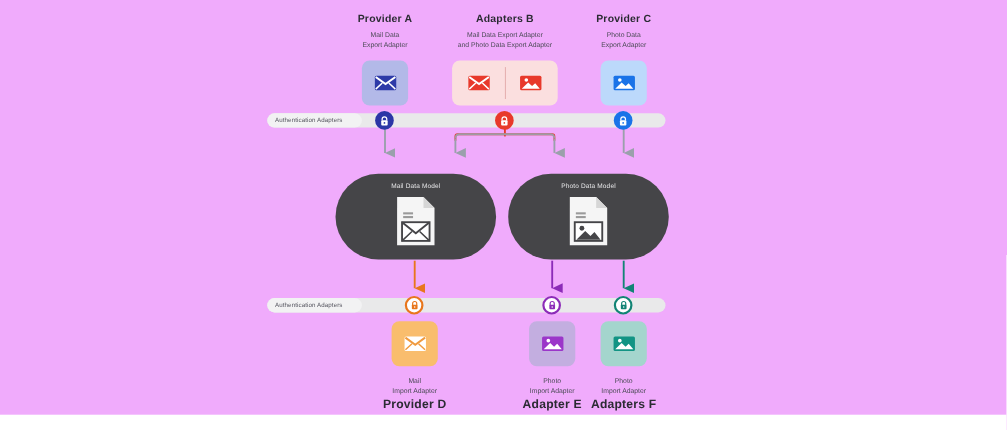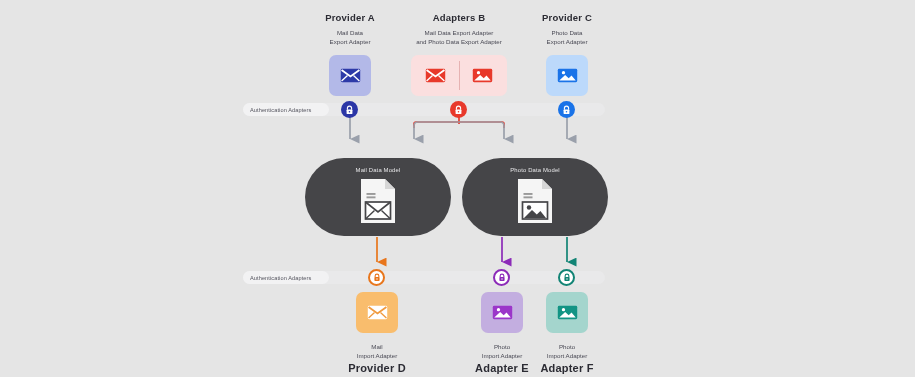--- a/index.html
+++ b/index.html
@@ -10,21 +10,21 @@
   body {
     width: 915px;
     height: 391px;
     font-family: "Liberation Sans", sans-serif;
     overflow: hidden;
   }
   #canvas {
     position: relative;
     width: 915px;
     height: 377px;
-    background: #e5e5e5;
+    background: #f0abfc;
   }
 
   
   .prov-title {
     position: absolute;
     text-align: center;
     font-size: 9.5px;
     font-weight: bold;
     color: #2b2b33;
     letter-spacing: .2px;
@@ -339,15 +339,15 @@
   <div class="bot-sub" style="left:457px; top:343px; width:90px;">
     <div>Photo</div>
     <div>Import Adapter</div>
   </div>
   <div class="bot-title" style="left:457px; top:362px; width:90px;">Adapter E</div>
 
   <div class="bot-sub" style="left:522px; top:343px; width:90px;">
     <div>Photo</div>
     <div>Import Adapter</div>
   </div>
-  <div class="bot-title" style="left:522px; top:362px; width:90px;">Adapter F</div>
+  <div class="bot-title" style="left:522px; top:362px; width:90px;">Adapters F</div>
 
 </div>
 
 </body></html>

